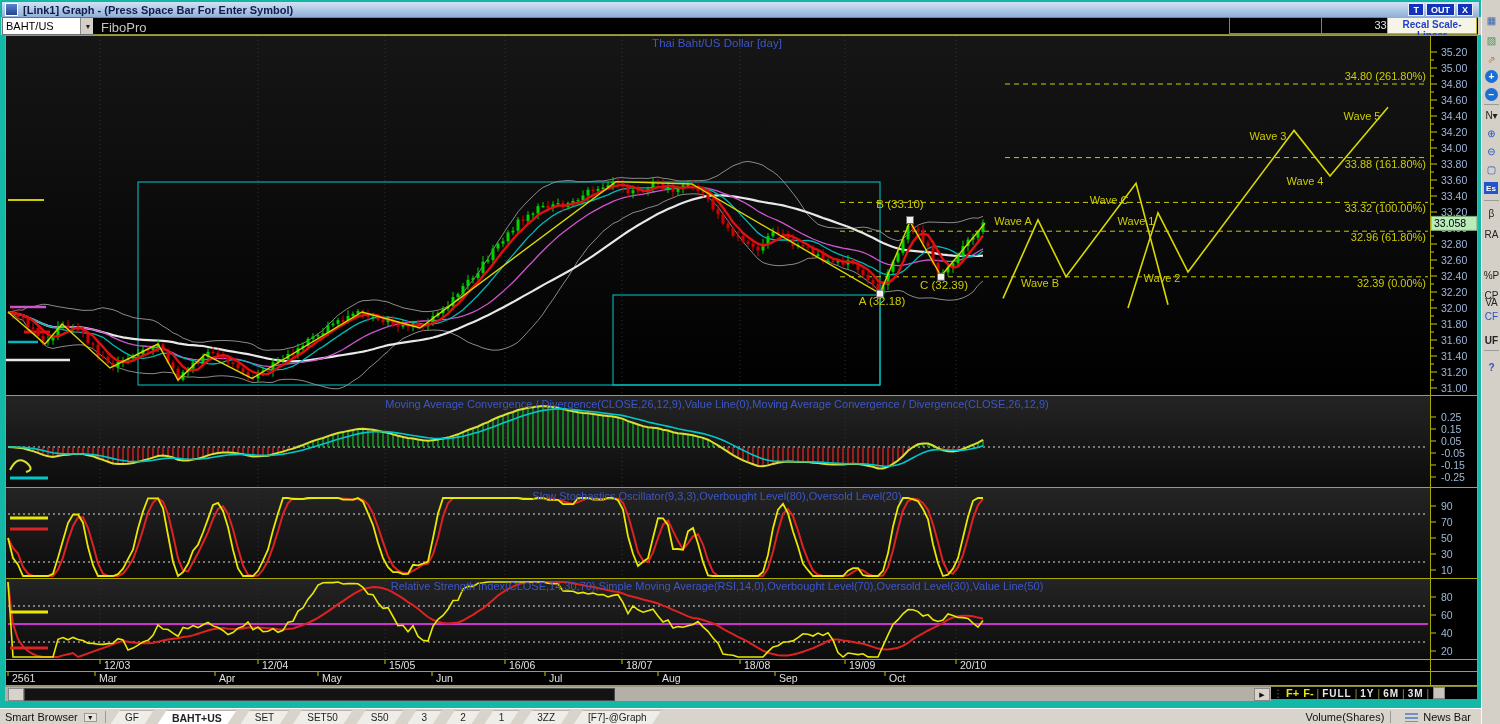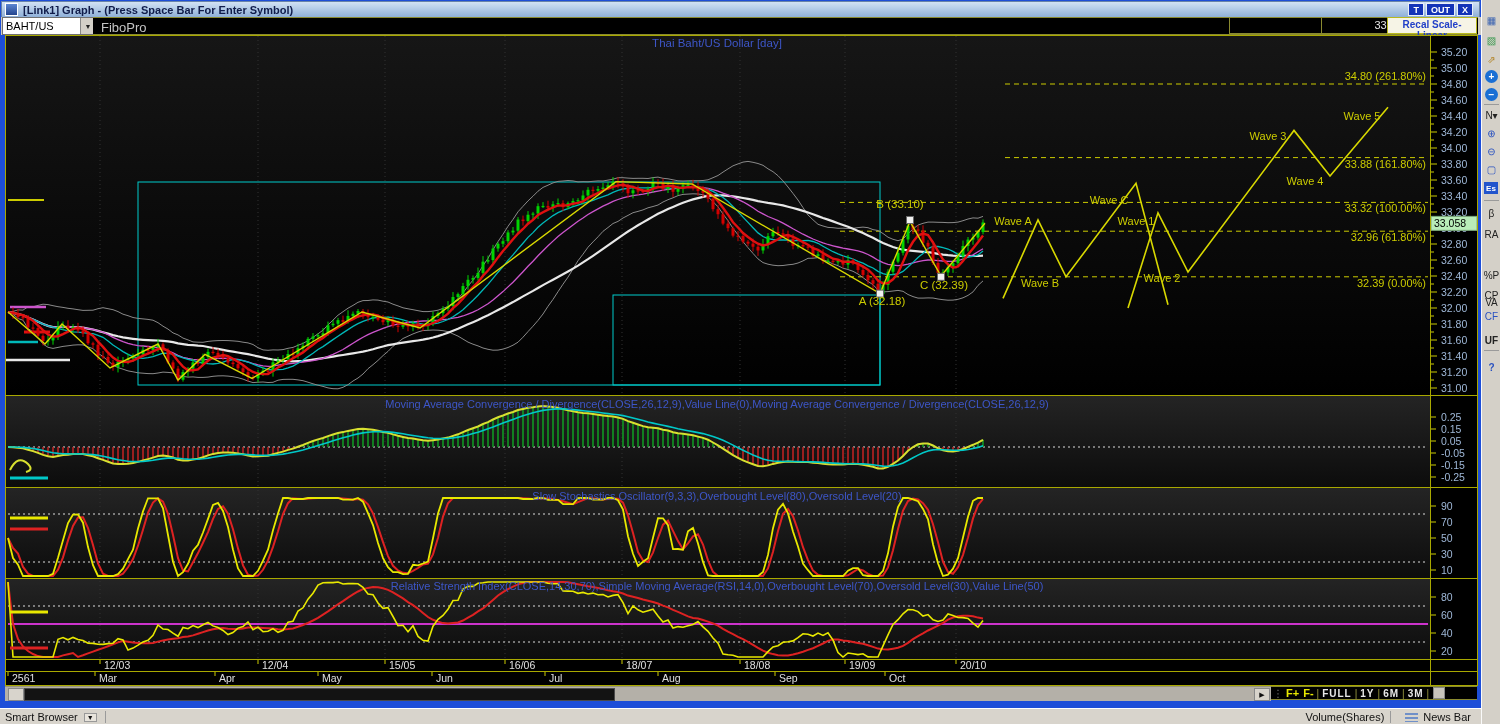--- a/index.html
+++ b/index.html
@@ -1,16 +1,16 @@
 <!DOCTYPE html>
 <html><head>
 <meta charset="utf-8">
 <style>
   html,body{margin:0;padding:0;background:#cfccc4;}
-  #app{position:relative;width:1500px;height:724px;background:#1d4ed8;overflow:hidden;
+  #app{position:relative;width:1500px;height:724px;background:#14b8a6;overflow:hidden;
        font-family:"Liberation Sans",sans-serif;-webkit-font-smoothing:antialiased;}
   
   #titlebar{position:absolute;left:1px;top:1px;width:1477px;height:15px;
     background:linear-gradient(#d2e2f4,#8fb0d8);border:1px solid #6a84a8;
     display:flex;align-items:center;font-size:11px;font-weight:bold;color:#101c4a;}
   #title-icon{width:11px;height:11px;margin:0 5px 0 3px;border:1px solid #fff;
     background:linear-gradient(#5b86d2,#24458e);}
   #winbtns{margin-left:auto;display:flex;gap:2px;margin-right:6px;}
   .tbtn{background:#1334b8;color:#fff;font-size:9px;font-weight:bold;height:11px;
     padding:0 4px;display:flex;align-items:center;border:1px solid #e8eef8;cursor:default;}
@@ -996,20 +996,32 @@
       <span class="rb-sep">|</span>
       <div class="rb-end"></div>
     </div>
 
   <div id="status">
     <div id="sb-combo">
       <span>Smart Browser</span>
       <span class="arr">▼</span>
     </div>
     <div class="sb-sep"></div>
+    <div id="tabs">
+        <div class="tab">GF</div>
+        <div class="tab active">BAHT+US</div>
+        <div class="tab">SET</div>
+        <div class="tab">SET50</div>
+        <div class="tab">S50</div>
+        <div class="tab">3</div>
+        <div class="tab">2</div>
+        <div class="tab">1</div>
+        <div class="tab">3ZZ</div>
+        <div class="tab">[F7]-@Graph</div>
+      </div>
     <div id="sb-right">
       <span>Volume(Shares)</span>
       <div class="sb-sep" style="margin:0 6px;"></div>
       <div id="news-icon"></div>
       <span>News Bar</span>
     </div>
   </div>
 
   <div id="side">
       <div class="ticon" style="top: 13px; color: rgb(58, 98, 176);">▦</div>

